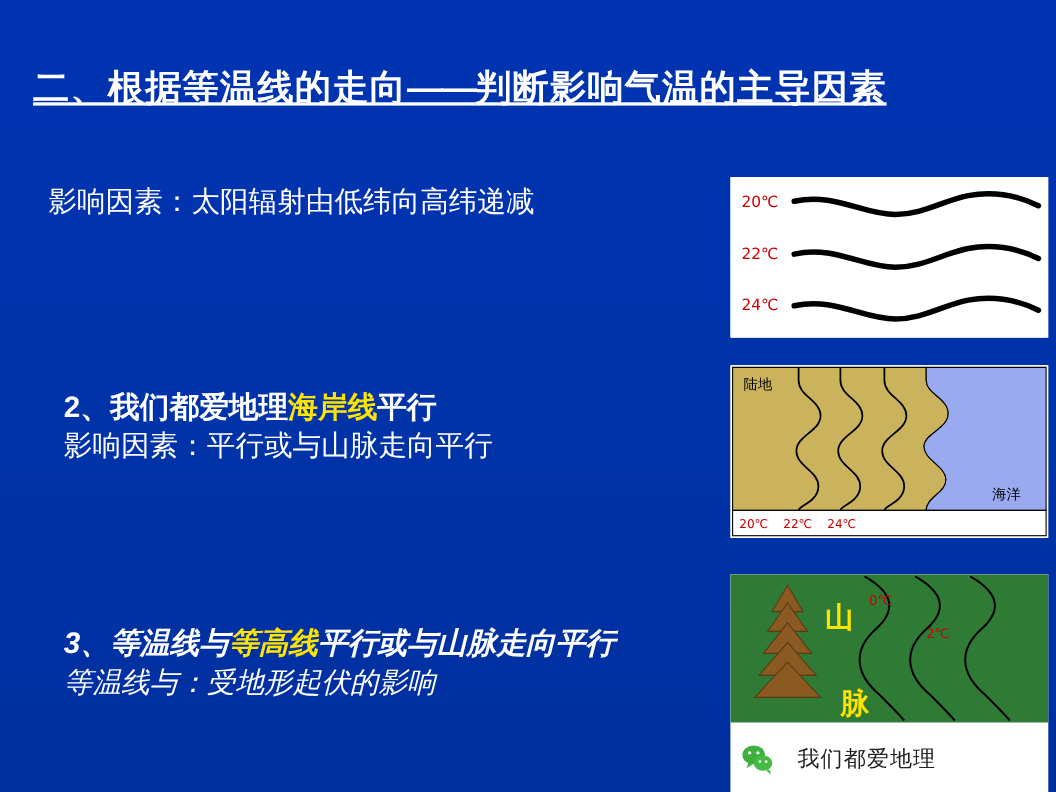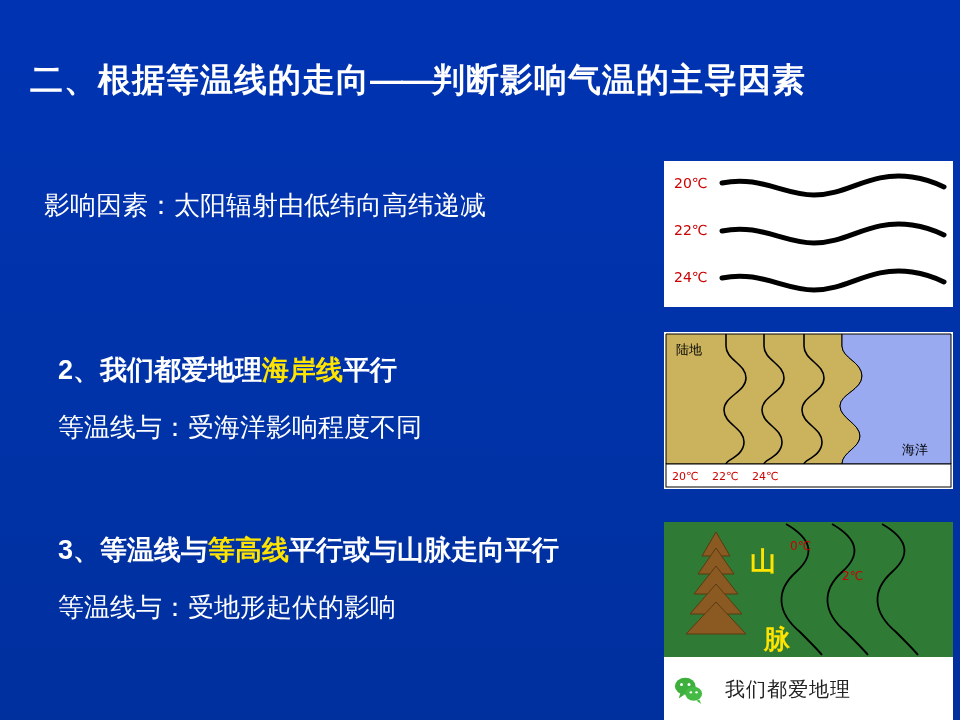--- a/index.html
+++ b/index.html
@@ -24,45 +24,45 @@
   .title {
     position: absolute;
     left: 30px;
     top: 58px;
     width: 900px;
     font-size: 33px;
     font-weight: bold;
     color: #ffffff;
     letter-spacing: 1px;
     white-space: nowrap;
+    text-decoration: underline;
   }
   .title .dash {
     letter-spacing: -2px;
   }
 
   
   .block { position: absolute; }
   .line-head {
     font-size: 27px;
     font-weight: bold;
     color: #ffffff;
     white-space: nowrap;
   }
   .line-sub {
     font-size: 26px;
     color: #ffffff;
     white-space: nowrap;
-    margin-top: 22px;
     font-weight: normal;
   }
   .hl { color: #ffe400; }
 
   .b1 { left: 44px; top: 166px; }
   .b2 { left: 58px; top: 352px; }
-  .b3 { left: 58px; top: 532px; }
+  .b3 { left: 58px; top: 567px; font-style: italic; }
 
   
   .fig {
     position: absolute;
     background: #ffffff;
     box-sizing: border-box;
   }
   .fig1 { left: 664px; top: 161px; width: 289px; height: 146px; }
   .fig2 { left: 664px; top: 332px; width: 289px; height: 157px; }
   .fig3 { left: 664px; top: 522px; width: 289px; height: 135px; }
@@ -105,21 +105,21 @@
   </div>
 
   <div class="block b1">
     <div class="line-sub">影响因素：太阳辐射由低纬向高纬递减</div>
   </div>
 
   <div class="block b2">
     <div class="line-head">
       <span>2、</span><span>我们都爱地理</span><span class="hl">海岸线</span><span>平行</span>
     </div>
-    <div class="line-sub">等温线与：受海洋影响程度不同</div>
+    <div class="line-sub">影响因素：平行或与山脉走向平行</div>
   </div>
 
   <div class="block b3">
     <div class="line-head">
       <span>3、</span><span>等温线与</span><span class="hl">等高线</span><span>平行或与山脉走向平行</span>
     </div>
     <div class="line-sub">等温线与：受地形起伏的影响</div>
   </div>
 
   <div class="fig fig1">

